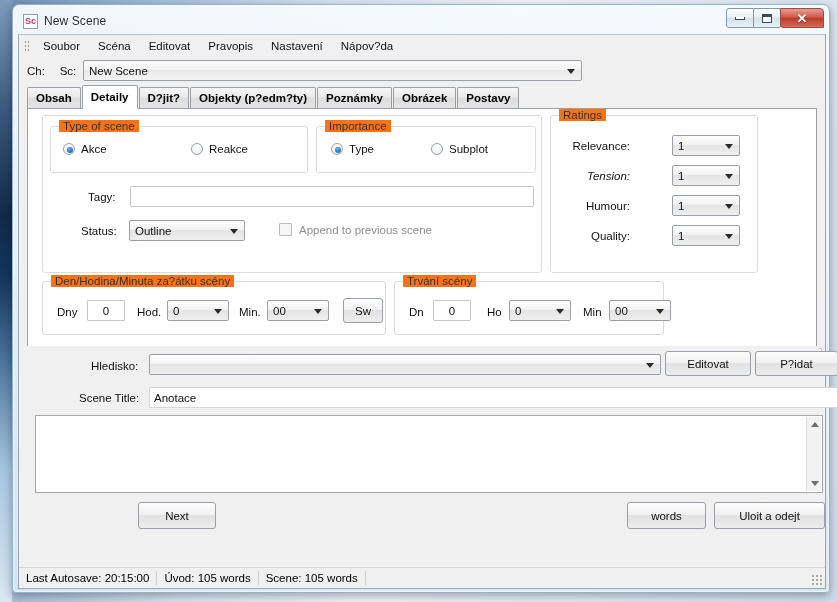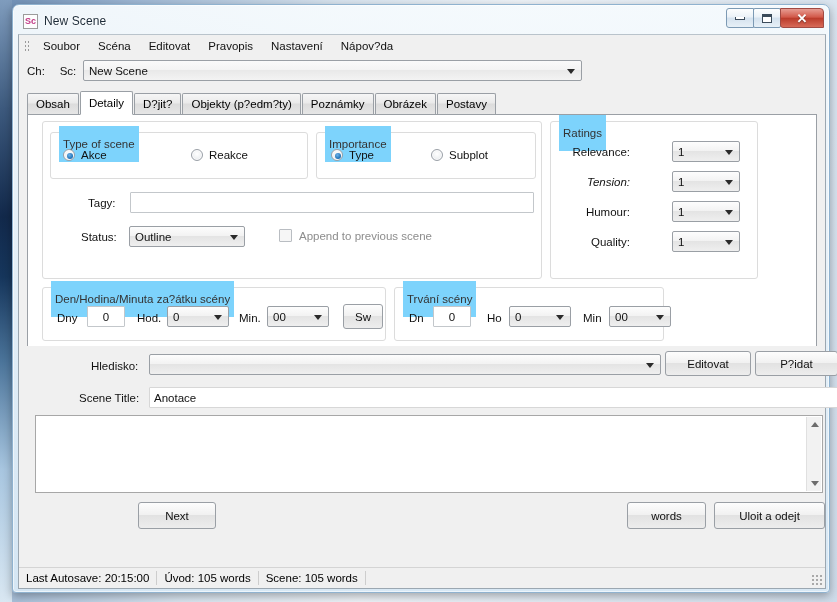--- a/index.html
+++ b/index.html
@@ -113,22 +113,22 @@
     position: absolute; right: 6px; top: 50%; margin-top: -2px;
     width: 0; height: 0;
     border-left: 4px solid transparent; border-right: 4px solid transparent;
     border-top: 5px solid #2a2a2a;
   }
 
   
   .tabstrip {
     display: flex; align-items: flex-end;
     padding-left: 8px; height: 22px;
-    margin-top: 10px;
-    position: relative; z-index: 2;
+    margin-top: 4px;
+    position: relative; z-index: 2; font-weight: bold;
   }
   .tab {
     border: 1px solid #9a9fa5;
     border-bottom: none;
     background: linear-gradient(180deg,#f6f6f6 0%,#eaeaea 45%,#dcdcdc 50%,#e6e6e6 100%);
     padding: 3px 8px 3px 8px;
     font-size: 11.5px;
     margin-right: 1px;
     border-radius: 2px 2px 0 0;
     line-height: 14px;
@@ -151,21 +151,21 @@
   }
 
   
   .group {
     position: absolute;
     border: 1px solid #dcdcdc;
     border-radius: 3px;
   }
   .group > .gtitle {
     position: absolute; top: -7px; left: 8px;
-    background: #7dd3fc; padding: 12px 4px;
+    background: #f97316; padding: 0 4px;
     font-size: 11.5px; color: #333;
   }
 
   .radio {
     display: inline-flex; align-items: center;
     font-size: 11.5px; color: #111;
   }
   .rdot {
     width: 12px; height: 12px; border-radius: 50%;
     border: 1px solid #9aa0a7;

